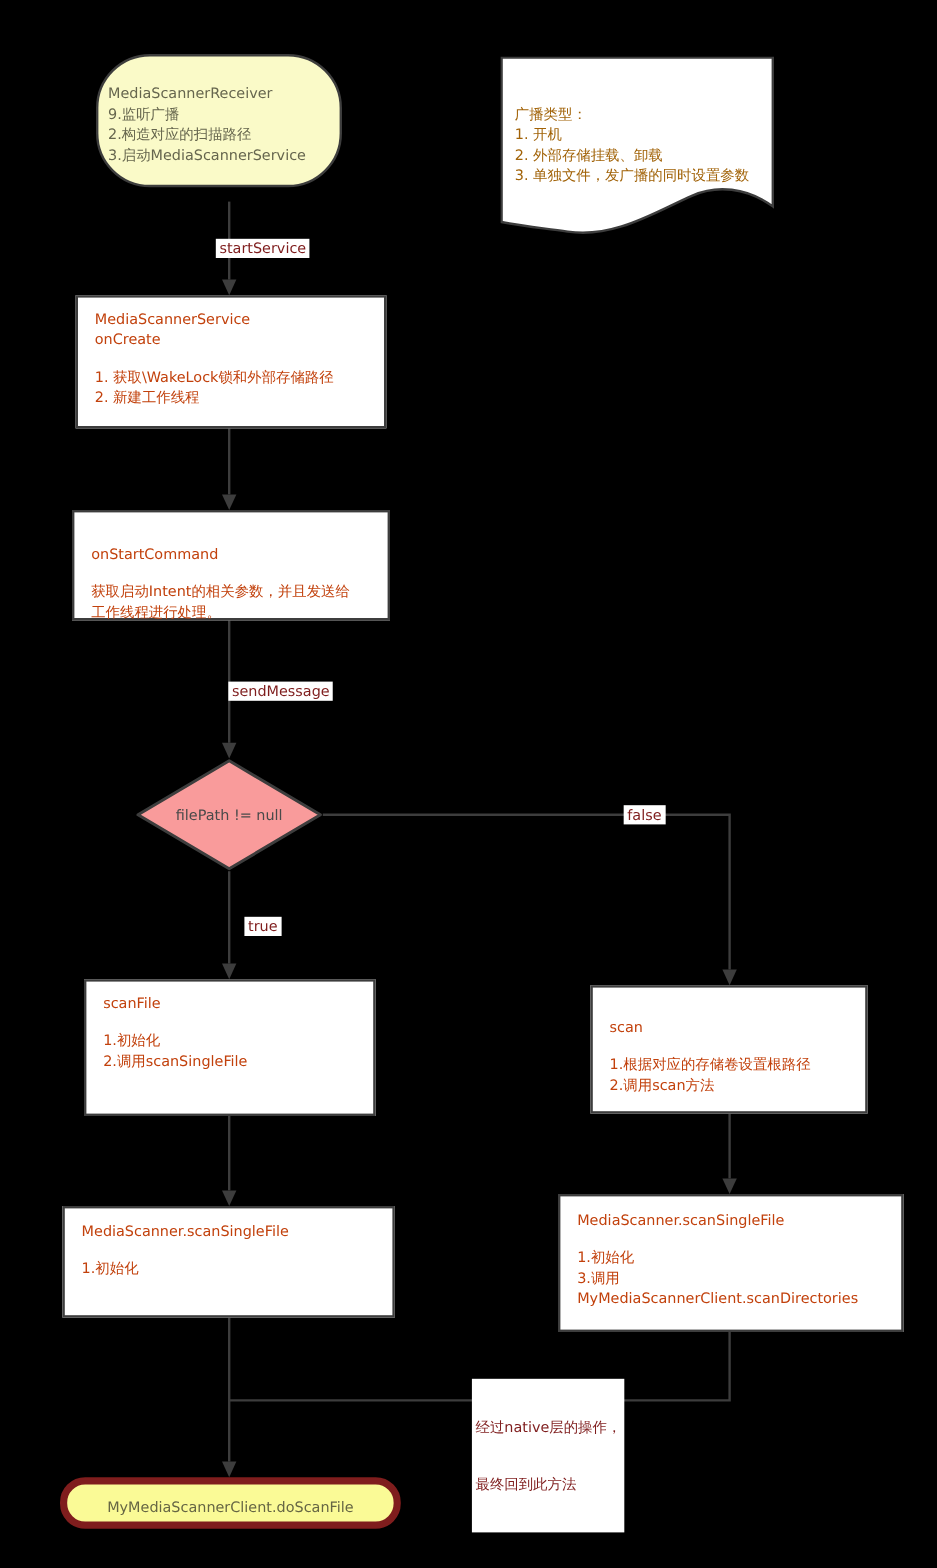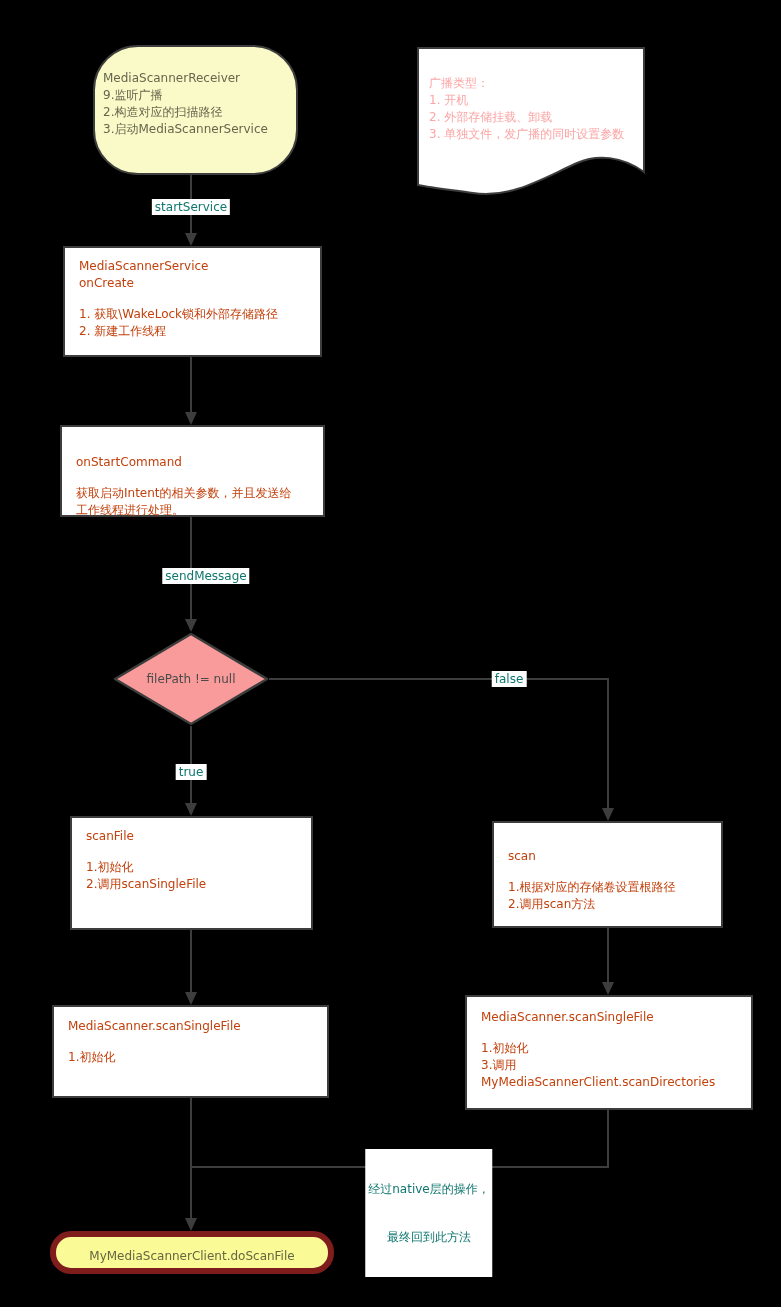--- a/index.html
+++ b/index.html
@@ -18,30 +18,30 @@
     position:absolute; box-sizing:border-box; background:#fafac8;
     border:2px solid #3d3d3d; border-radius:45px; padding:23px 10px 0 8px;
     color:#66664e;
   }
   .pill {
     position:absolute; box-sizing:border-box; background:#fafa96;
     border:6px solid #7f1d1d; border-radius:21px; text-align:center;
     color:#666644; line-height:39px;
   }
   .doc-shape { position:absolute; }
-  .doc-shape .doc-text { position:absolute; left:0; top:0; right:0; padding:28px 10px 0 12px; color:#fca5a5; }
+  .doc-shape .doc-text { position:absolute; left:0; top:12px; right:0; padding:28px 10px 0 12px; color:#a16207; }
   .diamond-wrap { position:absolute; }
   .diamond-label {
     position:absolute; left:0; right:0; top:0; bottom:0;
     display:flex; align-items:center; justify-content:center; color:#4a4a4a;
   }
   .edge-label {
     position:absolute; transform:translateX(-50%);
-    background:#ffffff; color:#0f766e; padding:0 3px; line-height:16px;
-    white-space:pre; text-align:center;
+    background:#ffffff; color:#7f1d1d; padding:0 3px; line-height:16px;
+    white-space:pre; text-align:left;margin-left:28px;
   }
   svg.connectors { position:absolute; left:0; top:0; pointer-events:none; }
 </style>
 </head>
 <body>
 
 <div class="canvas">
 
   <svg class="connectors" width="781" height="1307" viewBox="0 0 781 1307">
     <g stroke="#3d3d3d" stroke-width="2" fill="none">
@@ -60,21 +60,21 @@
       <polygon points="185,412 197,412 191,425"></polygon>
       <polygon points="185,619 197,619 191,632"></polygon>
       <polygon points="185,803 197,803 191,816"></polygon>
       <polygon points="602,808 614,808 608,821"></polygon>
       <polygon points="185,992 197,992 191,1005"></polygon>
       <polygon points="602,982 614,982 608,995"></polygon>
       <polygon points="185,1218 197,1218 191,1231"></polygon>
     </g>
   </svg>
 
-  <div class="yellow-node" style="left:93px; top:45px; width:205px; height:130px;">
+  <div class="yellow-node" style="left:80px; top:45px; width:205px; height:111px;">
     <div class="title">MediaScannerReceiver</div>
     <div class="gap">9.监听广播</div>
     <div>2.构造对应的扫描路径</div>
     <div>3.启动MediaScannerService</div>
   </div>
 
   <div class="doc-shape" style="left:417px; top:47px; width:228px; height:160px;">
     <svg width="228" height="160" viewBox="0 0 228 160">
       <path d="M1,1 L227,1 L227,125 C 205,109 180,107 160,116 C 130,129 95,152 56,146 C 35,143 15,141 1,138 Z" fill="#ffffff" stroke="#3d3d3d" stroke-width="2"></path>
     </svg>

